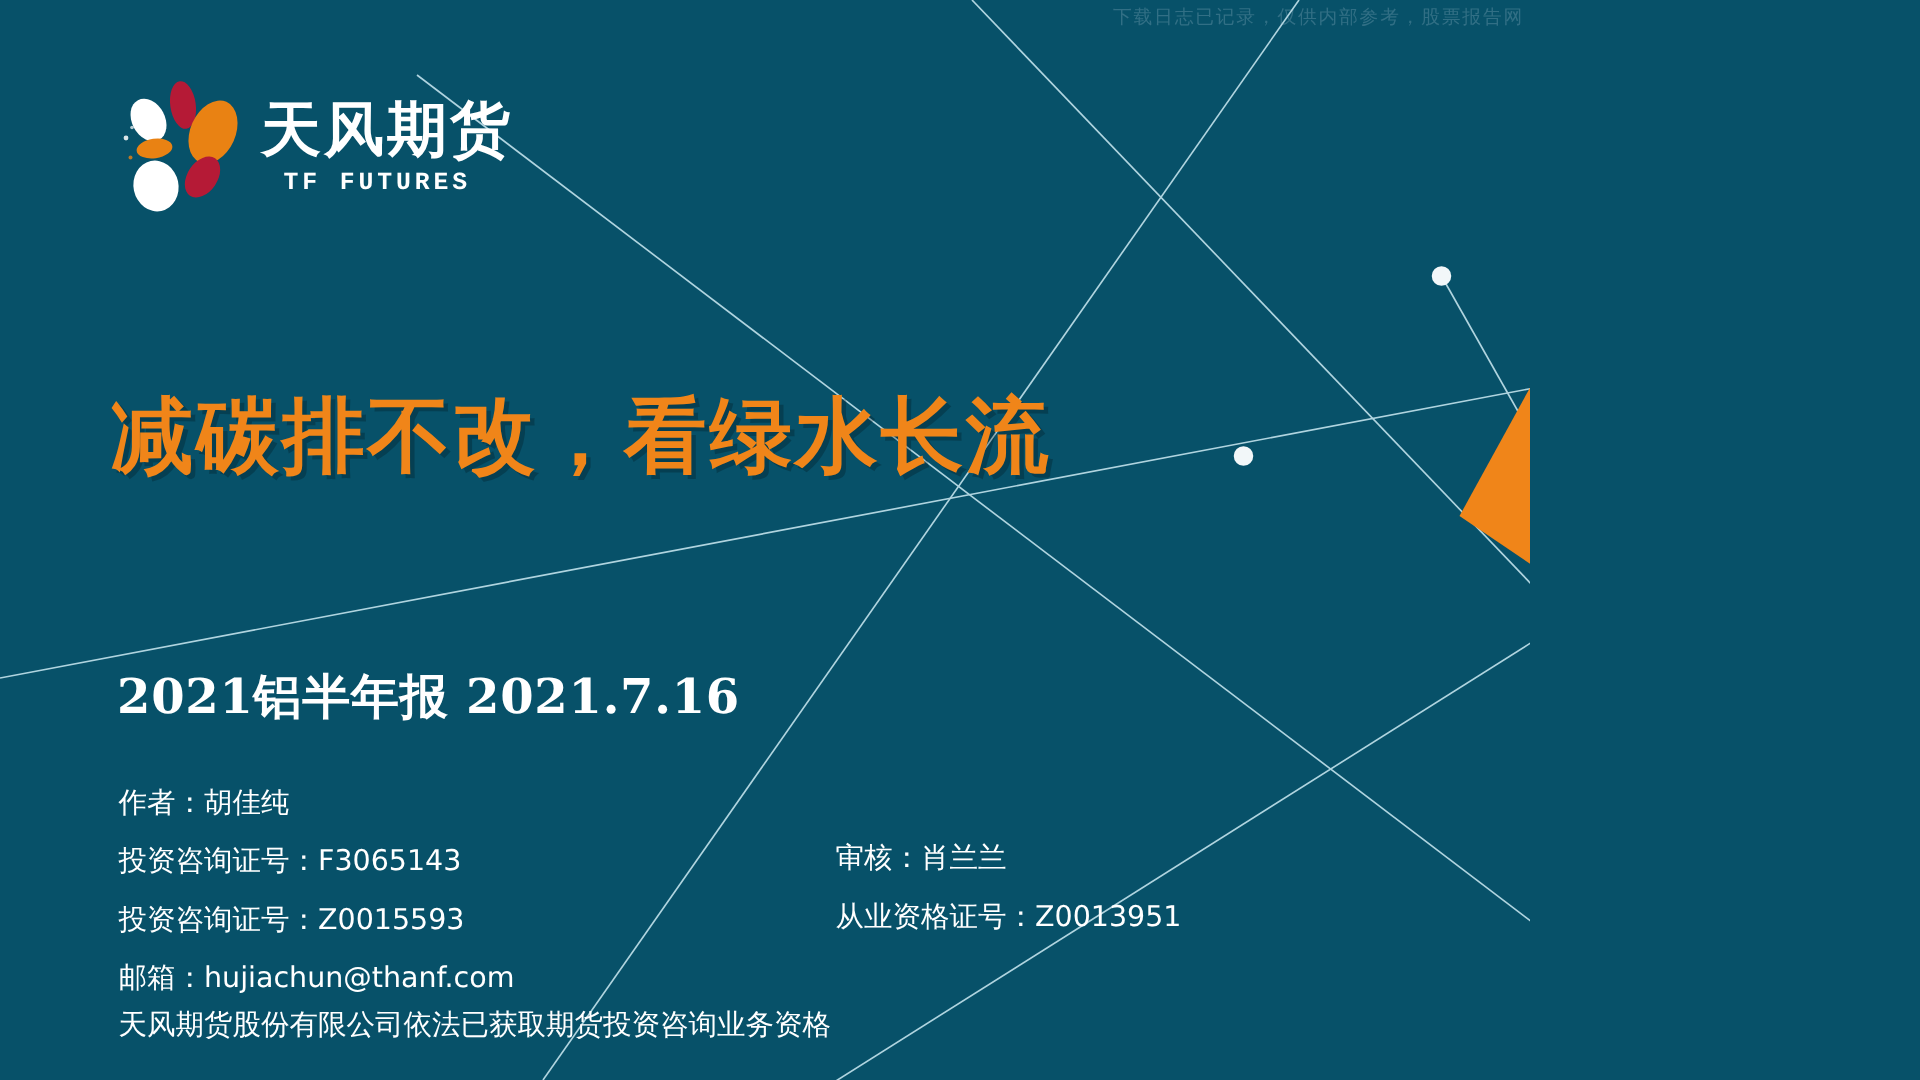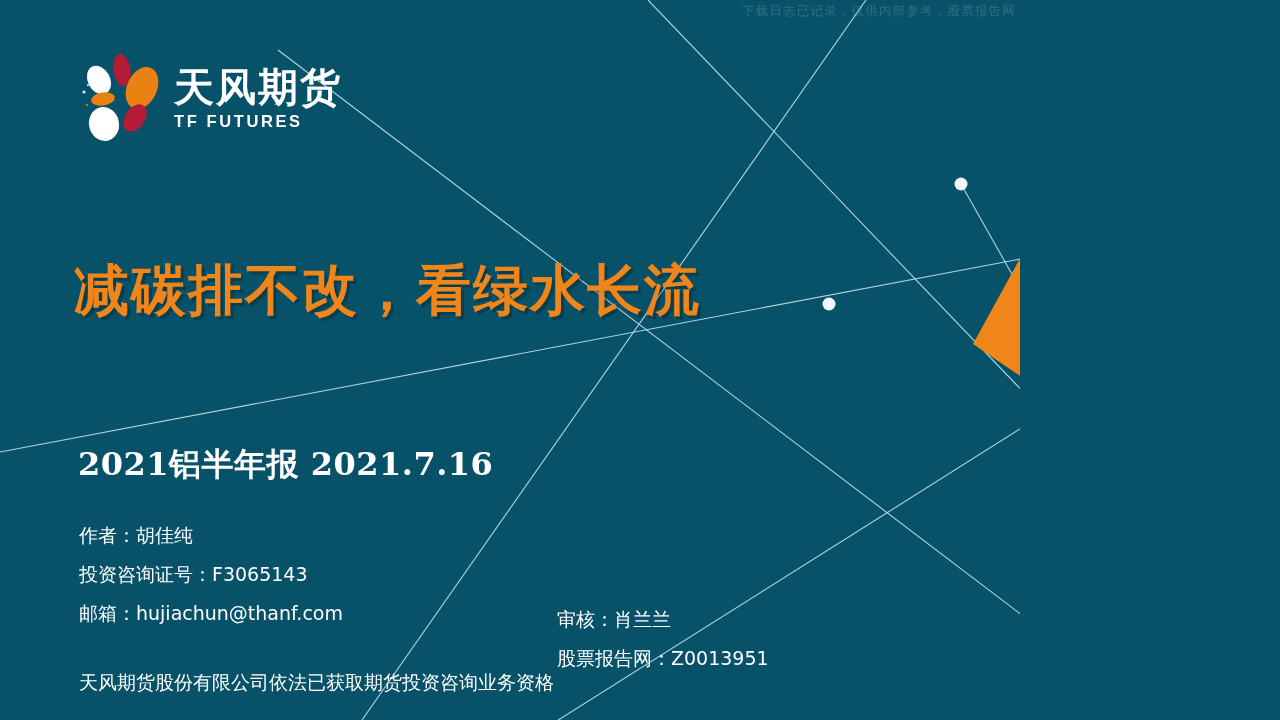--- a/index.html
+++ b/index.html
@@ -25,22 +25,22 @@
 
   
   .logo-wrap{position:absolute;left:78px;top:52px;display:flex;align-items:center;}
   .logo-mark{width:88px;height:92px;display:block;}
   .logo-text{margin-left:8px;display:flex;flex-direction:column;justify-content:center;}
   .logo-cn{
     font-family:"DejaVu Sans","Liberation Sans",sans-serif;
     font-weight:bold;color:#ffffff;font-size:40px;letter-spacing:2px;line-height:1.05;
   }
   .logo-en{
-    font-family:Liberation Sans, sans-serif;
-    font-weight:bold;color:#ffffff;font-size:16.5px;letter-spacing:2.6px;margin-top:4px;
+    font-family:Liberation Mono, monospace;
+    font-weight:bold;color:#ffffff;font-size:16.5px;letter-spacing:2.6px;margin-top:4px;margin-left:15px;
   }
 
   
   .main-title{
     position:absolute;left:74px;top:254px;
     font-family:"DejaVu Serif","Liberation Serif",serif;
     font-weight:bold;
     font-size:55px;
     color:#F08519;
     letter-spacing:2px;
@@ -51,21 +51,21 @@
   
   .subtitle{
     position:absolute;left:78px;top:443px;
     font-family:"DejaVu Serif","Liberation Serif",serif;
     font-weight:bold;font-size:32px;color:#ffffff;letter-spacing:0.5px;
     white-space:nowrap;
   }
 
   
   .author-block{position:absolute;left:79px;top:516px;}
-  .reviewer-block{position:absolute;left:557px;top:553px;margin-top:47px;}
+  .reviewer-block{position:absolute;left:557px;top:553px;}
   .cred-line{
     font-family:"DejaVu Sans","Liberation Sans",sans-serif;
     font-size:19px;color:#ffffff;line-height:39px;white-space:nowrap;
     font-weight:normal;
   }
   .disclaimer{
     position:absolute;left:79px;top:670px;
     font-family:Liberation Mono, monospace;
     font-size:19px;color:#ffffff;white-space:nowrap;
   }
@@ -125,23 +125,24 @@
     </div>
   </div>
 
   <div class="main-title">减碳排不改，看绿水长流</div>
 
   <div class="subtitle">2021铝半年报  2021.7.16</div>
 
   <div class="author-block">
     <div class="cred-line">作者：胡佳纯</div>
     <div class="cred-line">投资咨询证号：F3065143</div>
+    <div class="cred-line">投资咨询证号：Z0015593</div>
     <div class="cred-line">邮箱：hujiachun@thanf.com</div>
   </div>
 
   <div class="reviewer-block">
     <div class="cred-line">审核：肖兰兰</div>
-    <div class="cred-line">股票报告网：Z0013951</div>
+    <div class="cred-line">从业资格证号：Z0013951</div>
   </div>
 
   <div class="disclaimer">天风期货股份有限公司依法已获取期货投资咨询业务资格</div>
 
 </div>
 
 </body></html>

